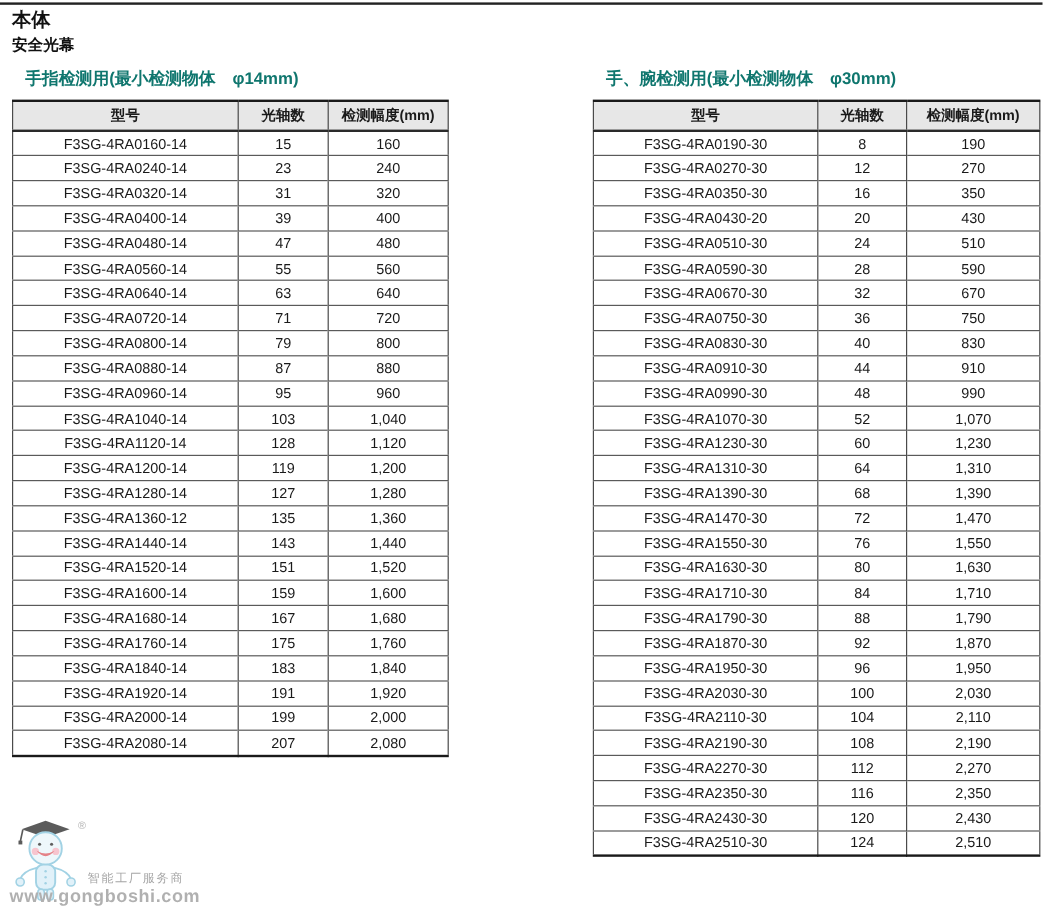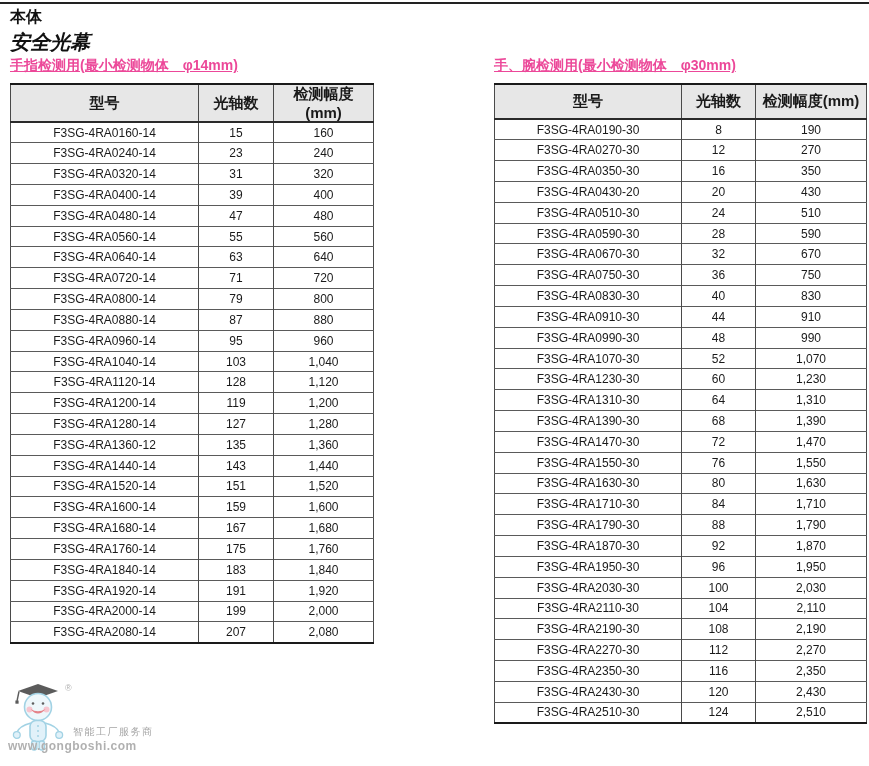--- a/index.html
+++ b/index.html
@@ -3,46 +3,46 @@
 <meta charset="utf-8">
 <style>
   * { margin:0; padding:0; box-sizing:border-box; }
   html,body { background:#ffffff; }
   body { font-family:"Liberation Sans", sans-serif; color:#1a1a1a; }
   #page { position:relative; width:869px; height:766px; background:#ffffff; overflow:hidden;padding-left:15px; }
 
   .top-rule { position:absolute; top:2px; left:0; width:869px; height:2px; background:#222; }
 
   .doc-title   { position:absolute; left:10px; top:7px;  font-size:16px; font-weight:bold; color:#111; }
-  .doc-subtitle{ position:absolute; left:10px; top:29px; font-size:20px; font-weight:bold; color:#111;font-style:italic; }
+  .doc-subtitle{ position:absolute; left:10px; top:29px; font-size:13px; font-weight:bold; color:#111; }
 
   .table-section { position:absolute; top:57px; }
   .table-section.left  { left:10px;  width:363px; }
   .table-section.right { left:494px; width:372px; }
-  .table-title { font-size:14px; font-weight:bold; color:#ec4899; margin:0 0 8px 0; white-space:nowrap;text-decoration:underline; }
+  .table-title { font-size:14px; font-weight:bold; color:#0f766e; margin:0 0 8px 11px; white-space:nowrap; }
 
   table.spec { border-collapse:collapse; width:100%; table-layout:fixed;
                font-size:12px; color:#1a1a1a;
                border-left:1px solid #4a4a4a; border-right:1px solid #4a4a4a;
                border-bottom:2px solid #1a1a1a; }
-  table.spec th { background:#e7e7e7; font-weight:bold; font-size:15px;
+  table.spec th { background:#e7e7e7; font-weight:bold; font-size:12px;
                   border-top:2px solid #1a1a1a; border-bottom:2px solid #2a2a2a;
-                  height:35px; padding:0 2px; text-align:center; vertical-align:middle; }
+                  height:25px; padding:0 2px; text-align:center; vertical-align:middle; }
   table.spec td { border-top:1px solid #5a5a5a; text-align:center; vertical-align:middle;
                   height:20.84px; padding:0 2px; overflow:hidden; white-space:nowrap; }
   table.spec th + th, table.spec td + td { border-left:1px solid #4a4a4a; }
 
   .watermark { position:absolute; left:8px; top:679px; width:180px; height:82px; opacity:0.78; }
   .wm-mascot { position:absolute; left:4px; top:2px; width:52px; height:72px; }
   .wm-reg    { position:absolute; left:57px; top:4px; font-size:9px; color:#9a9a9a; }
   .wm-brand  { position:absolute; left:64px; top:16px; font-family:"DejaVu Serif", serif;
                font-size:23px; font-weight:bold; color:#5a5a5a; letter-spacing:7px; white-space:nowrap; }
   .wm-tagline{ position:absolute; left:65px; top:46px; font-size:10px; color:#8c8c8c;
                letter-spacing:1.5px; white-space:nowrap; }
-  .wm-url    { position:absolute; left:0px; top:60px; font-size:12px; font-weight:bold;
+  .wm-url    { position:absolute; left:0px; top:60px; font-size:15px; font-weight:bold;
                color:#9b9b9b; letter-spacing:0.5px; white-space:nowrap;text-align:right; }
 </style>
 </head>
 <body>
 
 <div id="page">
 
   <div class="top-rule"></div>
 
   <div class="doc-title">本体</div>

